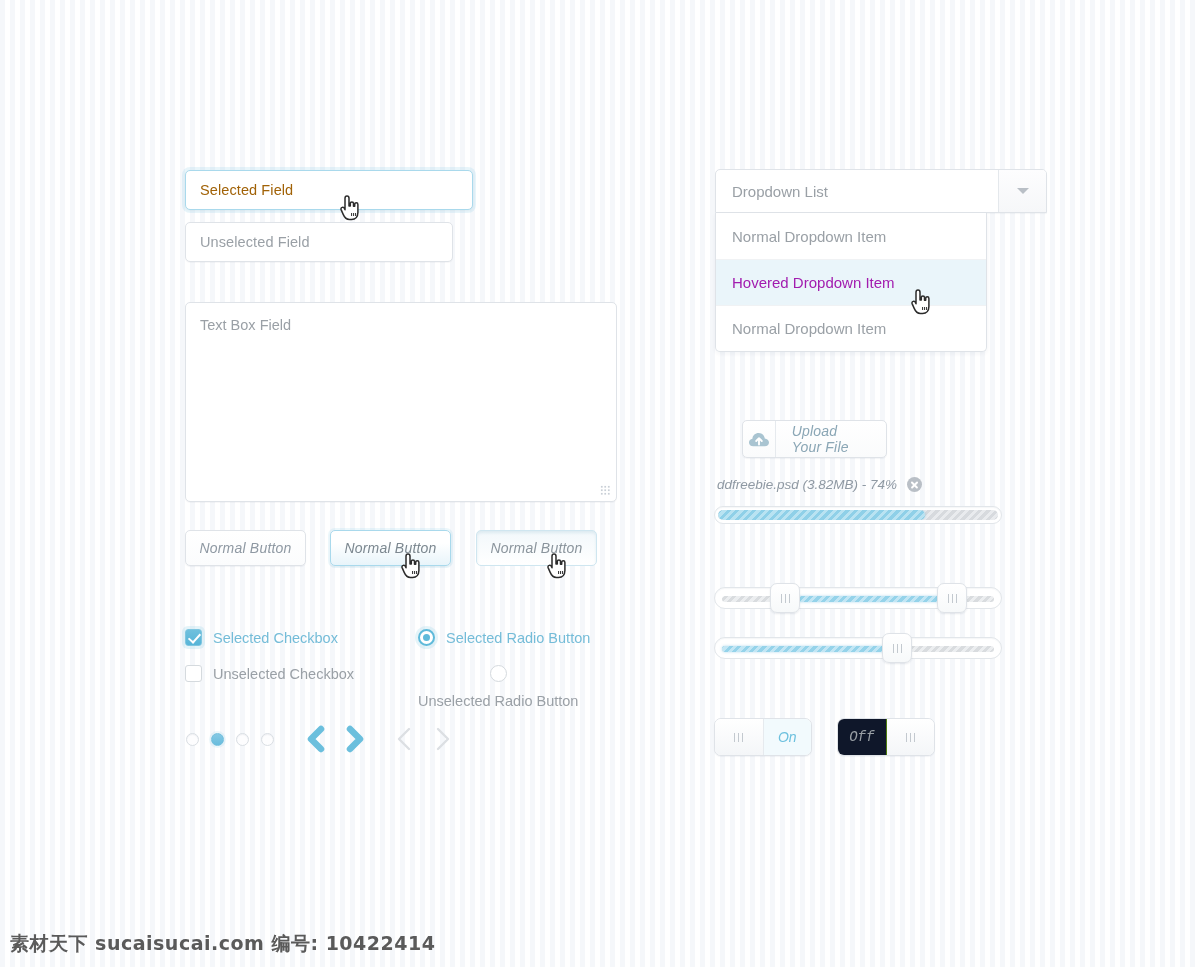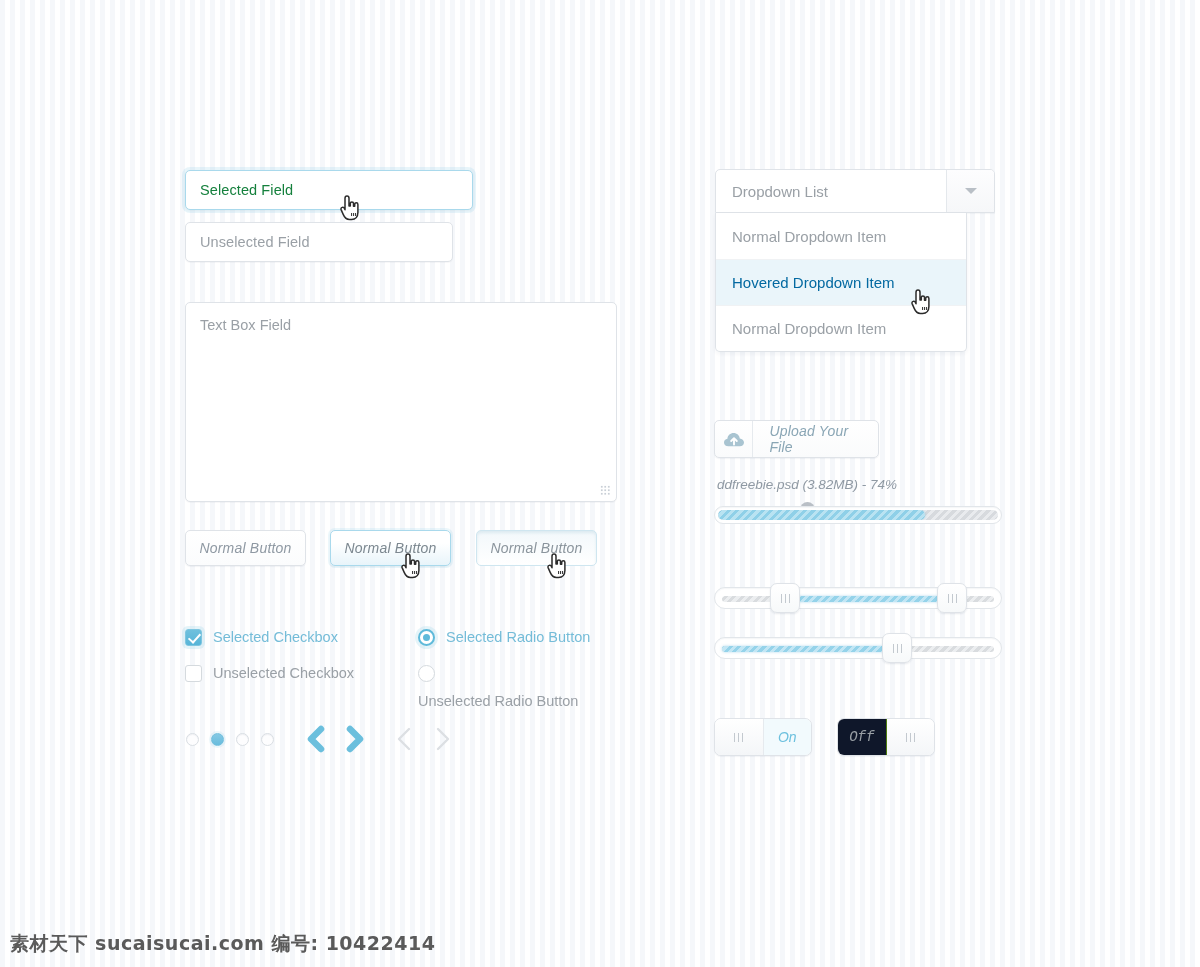--- a/index.html
+++ b/index.html
@@ -30,21 +30,21 @@
     font-size: 14.5px;
     letter-spacing: .1px;
   }
   .field.normal {
     border: 1px solid #dfe3e8;
     color: #9aa0a6;
     box-shadow: 0 1px 1px rgba(20,40,70,.035);
   }
   .field.selected {
     border: 1px solid #a9d9ec;
-    color: #15803d;
+    color: #a16207;
     box-shadow: 0 0 0 3px rgba(150,210,232,.22), 0 1px 2px rgba(20,40,70,.05);
   }
 
   .textbox {
     position: absolute;
     background: #fff;
     border: 1px solid #dfe3e8;
     border-radius: 5px;
     box-shadow: 0 1px 1px rgba(20,40,70,.035);
     padding: 14px 14px;
@@ -80,21 +80,21 @@
     box-shadow: 0 0 0 2px rgba(150,210,232,.18), 0 1px 2px rgba(20,40,70,.06), inset 0 1px 0 #fff;
   }
   .btn.pressed {
     color: #8b959d;
     border: 1px solid #cfe6f0;
     background: linear-gradient(#f2f8fb, #ffffff);
     box-shadow: inset 0 2px 3px rgba(120,170,195,.18);
   }
 
   
-  .opt { position: absolute; display: flex; gap: 11px; font-size: 14.5px; }
+  .opt { position: absolute; display: flex; align-items: center; gap: 11px; font-size: 14.5px; }
   .opt-label-on  { color: #74bcd8; }
   .opt-label-off { color: #9aa0a6; }
   .cbx {
     width: 17px; height: 17px; border-radius: 3px; background: #fff;
     border: 1px solid #d5dade; position: relative; flex: none;
   }
   .cbx.on {
     border: 1px solid #7fc6e0;
     background: linear-gradient(#6fc0dd, #57b5d8);
     box-shadow: 0 0 0 3px rgba(150,210,232,.25);
@@ -164,42 +164,42 @@
     background: #fff;
     overflow: hidden;
     box-shadow: 0 2px 4px rgba(20,40,70,.05);
   }
   .dd-item {
     height: 46px; display: flex; align-items: center;
     padding: 0 16px; font-size: 15px; color: #9aa0a6;
     border-top: 1px solid #f0f2f4;
   }
   .dd-item:first-child { border-top: none; }
-  .dd-item.hovered { background: #eaf5fa; color: #0369a1; }
+  .dd-item.hovered { background: #eaf5fa; color: #a21caf; }
 
   
   .upload-btn {
     position: absolute; height: 38px;
     border: 1px solid #dfe3e8; border-radius: 5px;
     background: linear-gradient(#ffffff, #fafbfc);
     display: flex; align-items: center;
     box-shadow: 0 1px 1px rgba(20,40,70,.05), inset 0 1px 0 #fff;
   }
   .upload-icon-cell {
     width: 44px; height: 100%;
     display: flex; align-items: center; justify-content: center;
     border-right: 1px solid #e6eaee;
   }
   .upload-label {
     padding: 0 16px; font-style: italic; font-size: 14px;
     color: #8aa6b5; letter-spacing: .2px;
   }
   .upload-meta {
     position: absolute; font-style: italic; font-size: 13.5px;
-    color: #8f99a3; display: flex; align-items: center; gap: 10px; flex-direction: column;
+    color: #8f99a3; display: flex; align-items: center; gap: 10px;
   }
   .x-circle {
     width: 15px; height: 15px; border-radius: 50%;
     background: #b9bfc6; position: relative; flex: none;
   }
   .x-circle::before, .x-circle::after {
     content: ""; position: absolute; left: 3px; top: 6.8px;
     width: 9px; height: 1.8px; background: #fff; border-radius: 1px;
   }
   .x-circle::before { transform: rotate(45deg); }
@@ -340,40 +340,40 @@
     <path d="M7 5 L17 15 L7 25" fill="none" stroke="#6bbfdd" stroke-width="6.5" stroke-linecap="round" stroke-linejoin="round"></path>
   </svg>
 
   <svg class="chev" style="left:391px; top:724px;" viewBox="0 0 24 30">
     <path d="M18 5 L8 15 L18 25" fill="none" stroke="#dcdfe3" stroke-width="2.4" stroke-linecap="round" stroke-linejoin="round"></path>
   </svg>
   <svg class="chev" style="left:431px; top:724px;" viewBox="0 0 24 30">
     <path d="M7 5 L17 15 L7 25" fill="none" stroke="#dcdfe3" stroke-width="2.4" stroke-linecap="round" stroke-linejoin="round"></path>
   </svg>
 
-  <div class="dd-head" style="left:715px; top:169px; width:280px;">
+  <div class="dd-head" style="left:715px; top:169px; width:332px;">
     <span class="dd-text">Dropdown List</span>
     <span class="dd-arrow-cell">
       <span class="tri-down"></span>
     </span>
   </div>
 
-  <div class="dd-list" style="left:715px; top:213px; width:252px;">
+  <div class="dd-list" style="left:715px; top:213px; width:272px;">
     <div class="dd-item">
       <span>Normal Dropdown Item</span>
     </div>
     <div class="dd-item hovered">
       <span>Hovered Dropdown Item</span>
     </div>
     <div class="dd-item">
       <span>Normal Dropdown Item</span>
     </div>
   </div>
 
-  <div class="upload-btn" style="left:714px; top:420px; width:165px;">
+  <div class="upload-btn" style="left:742px; top:420px; width:145px;">
     <span class="upload-icon-cell">
       <svg width="22" height="17" viewBox="0 0 22 17">
         <path d="M5.4 15.2 C2.6 15.2 1 13.5 1 11.4 C1 9.5 2.4 7.9 4.4 7.7
                  C4.7 4.3 7.3 2 10.6 2 C13.9 2 16.5 4.4 16.8 7.6
                  C19 7.8 21 9.3 21 11.5 C21 13.6 19.3 15.2 16.8 15.2 Z" fill="#a9c4d1"></path>
         <path d="M11 13.6 L11 7.2 M11 7.2 L8.2 10.0 M11 7.2 L13.8 10.0" stroke="#ffffff" stroke-width="1.9" fill="none" stroke-linecap="round" stroke-linejoin="round"></path>
       </svg>
     </span>
     <span class="upload-label">Upload Your File</span>
   </div>

